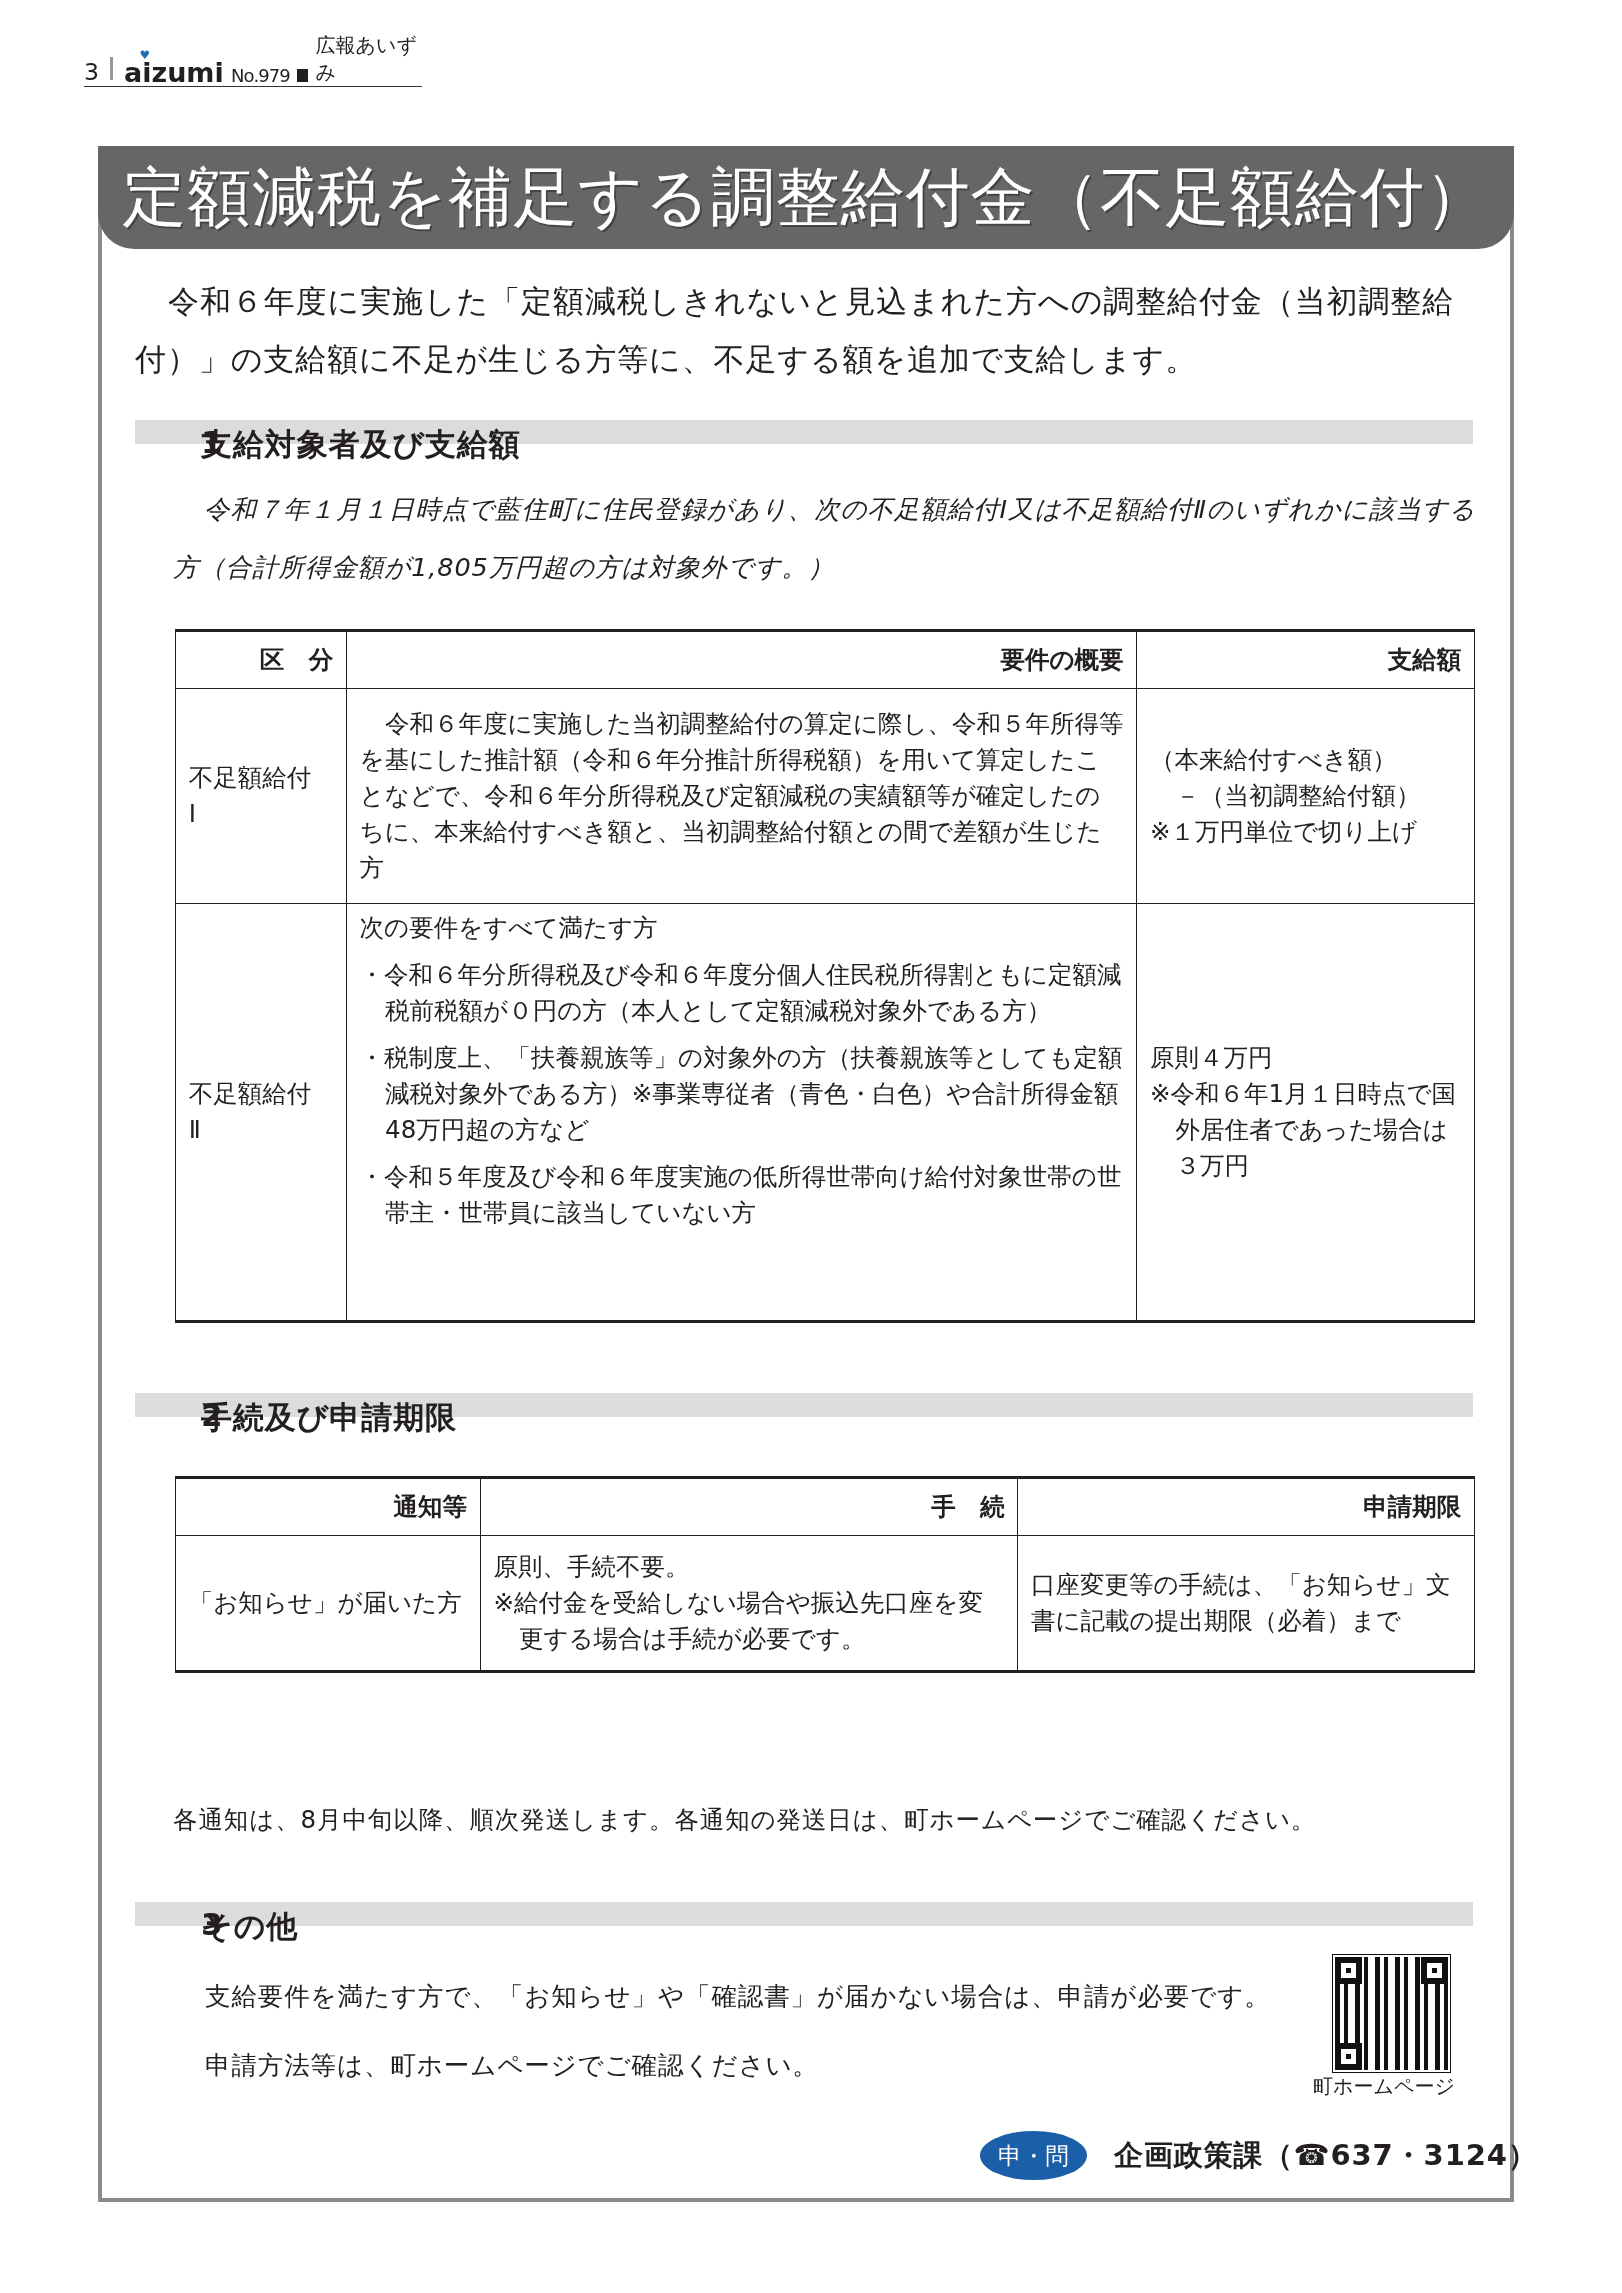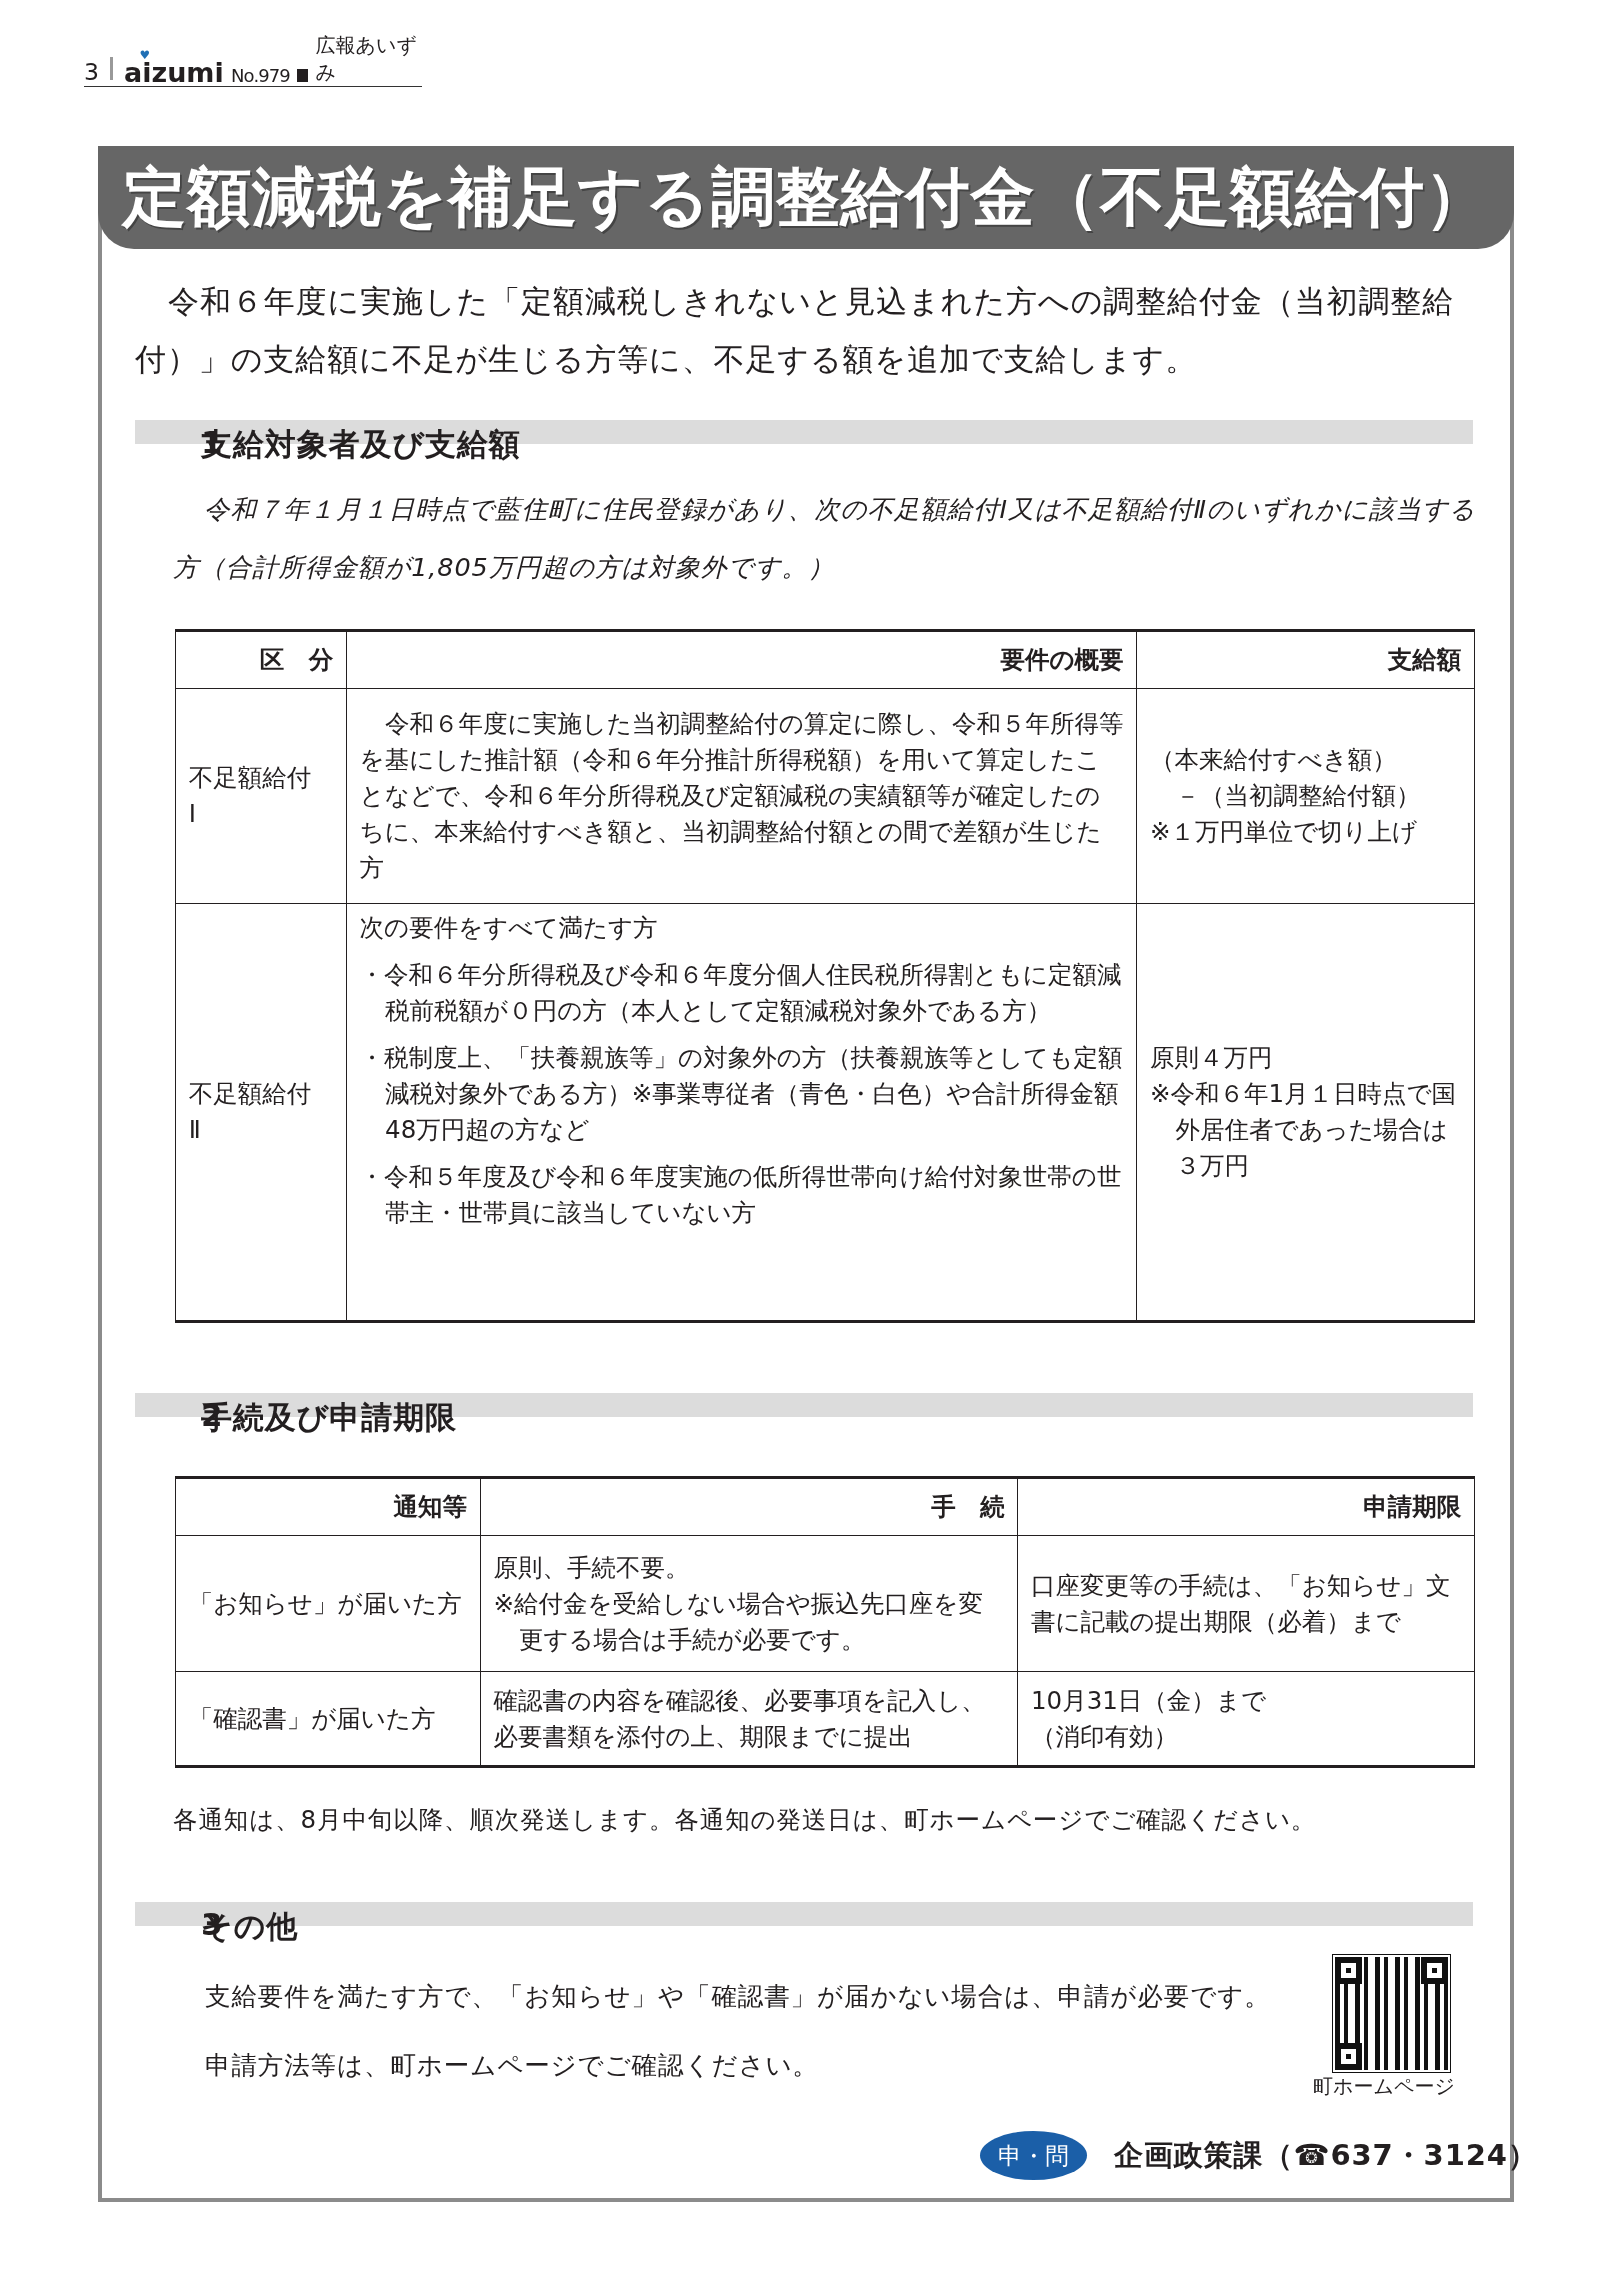--- a/index.html
+++ b/index.html
@@ -24,21 +24,21 @@
     position: absolute; left: 98px; top: 151px; width: 1416px; height: 2051px;
     border-left: 4.5px solid #8b8b8b; border-right: 4.5px solid #8b8b8b; border-bottom: 4.5px solid #8b8b8b;
     box-sizing: border-box;
   }
   .titlebar {
     position: absolute; left: 98px; top: 146px; width: 1416px; height: 103px;
     background: #666666; border-radius: 0 0 36px 36px;
     display: flex; align-items: center; justify-content: center;
   }
   .titlebar h1 {
-    margin: 8px; color: #fff; font-size: 64px; font-weight: bold; letter-spacing: 0.9px;
+    margin: 8px; color: #fff; font-size: 64px; font-weight: normal; letter-spacing: 0.9px;
     text-shadow: 1.8px 1.8px 0 #444;
   }
   .intro {
     position: absolute; left: 135px; top: 273px; width: 1346px;
     font-size: 31px; line-height: 58px; text-indent: 33px; letter-spacing: 0.9px; font-family: Liberation Serif, serif;
   }
   .sec-head {
     position: absolute; left: 135px; width: 1338px; height: 23.6px; background: #dcdcdc;
   }
   .sec-head span {
@@ -172,28 +172,20 @@
     <th>申請期限</th>
   </tr>
   <tr style="height:136px;">
     <td>「お知らせ」が届いた方</td>
     <td>
       <div>原則、手続不要。</div>
       <div class="note-indent">※給付金を受給しない場合や振込先口座を変更する場合は手続が必要です。</div>
     </td>
     <td>口座変更等の手続は、「お知らせ」文書に記載の提出期限（必着）まで</td>
   </tr>
-  <tr style="height:95px;">
-    <td>「確認書」が届いた方</td>
-    <td>確認書の内容を確認後、必要事項を記入し、必要書類を添付の上、期限までに提出</td>
-    <td>
-      <div>10月31日（金）まで</div>
-      <div>（消印有効）</div>
-    </td>
-  </tr>
 </tbody>
   </table>
 
 <div class="para" style="left:173px; top:1791px; width:1327px; font-size:24.5px;">各通知は、8月中旬以降、順次発送します。各通知の発送日は、町ホームページでご確認ください。</div>
 
 <div class="sec-head" style="top:1902px;">
   <span>
       <span class="num">3</span>
       <span>その他</span>
     </span>

